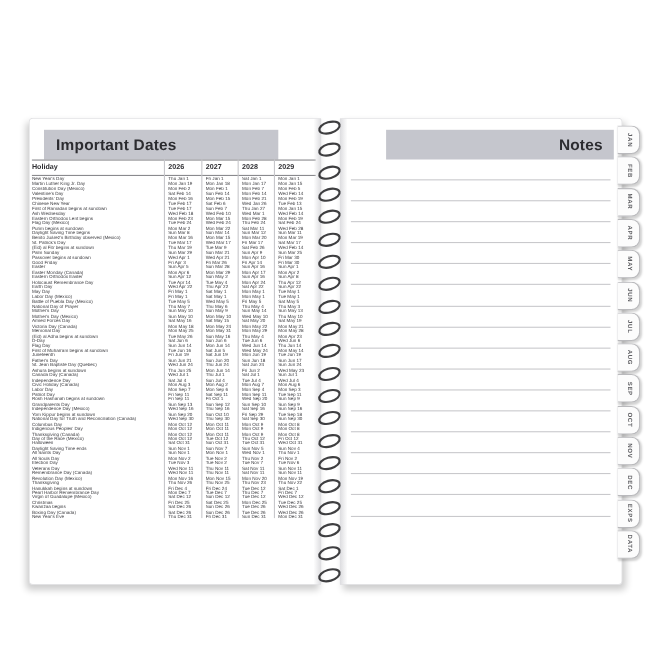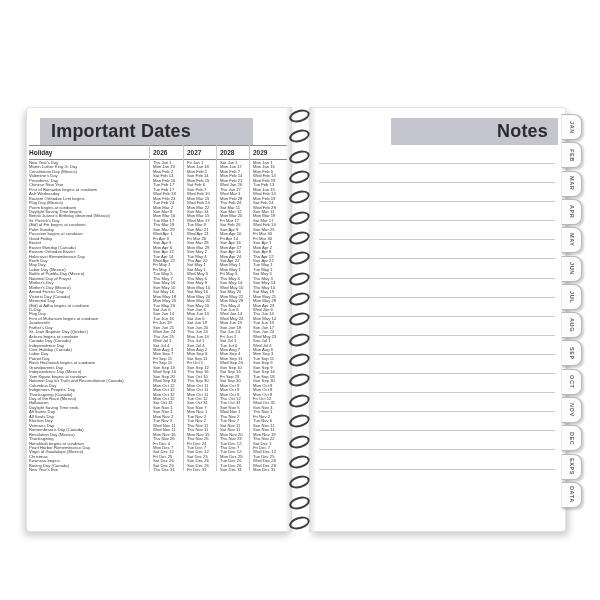--- a/index.html
+++ b/index.html
@@ -15,23 +15,23 @@
     box-shadow:-2px 4px 7px rgba(0,0,0,0.20);}
   .page-right{left:309px;width:257px;border-left:none;border-radius:0 4px 4px 0;
     box-shadow:3px 4px 7px rgba(0,0,0,0.20);}
   .inner-shade-l{position:absolute;right:0;top:0;width:7px;height:100%;
     background:linear-gradient(to right,rgba(255,255,255,0),#dcdcdf);}
   .inner-shade-r{position:absolute;left:0;top:0;width:7px;height:100%;
     background:linear-gradient(to left,rgba(255,255,255,0),#dcdcdf);}
 
   
   .title-box{position:absolute;top:10px;height:27px;background:#c5c6cd;color:#2c2c30;
-    font-size:18px;font-weight:bold;line-height:27px;letter-spacing:0.2px;box-sizing:border-box;}
+    font-size:14px;font-weight:bold;line-height:27px;letter-spacing:0.2px;box-sizing:border-box;}
   .title-left{left:13px;width:213px;padding-left:11px;}
-  .title-right{right:7px;width:167px;padding-right:10px;text-align:right;}
+  .title-right{right:7px;width:207px;padding-right:10px;text-align:right;}
 
   
   .dates-table{position:absolute;left:2px;top:37px;width:258px;}
   .thead{display:grid;grid-template-columns:122px 34px 33px 33px 36px;height:13px;
     align-items:center;border-top:1px solid #8a8a8e;border-bottom:1px solid #8a8a8e;
     font-size:6.5px;font-weight:bold;color:#2f2f33;}
   .tbody{padding-top:1px;}
   .trow{display:grid;grid-template-columns:122px 34px 33px 33px 36px;height:4.46px;}
   .tcell{font-size:4.2px;line-height:4.5px;color:#3b3b3f;white-space:nowrap;overflow:hidden;}
   .c1,.c2,.c3,.c4{padding-left:2px;}

